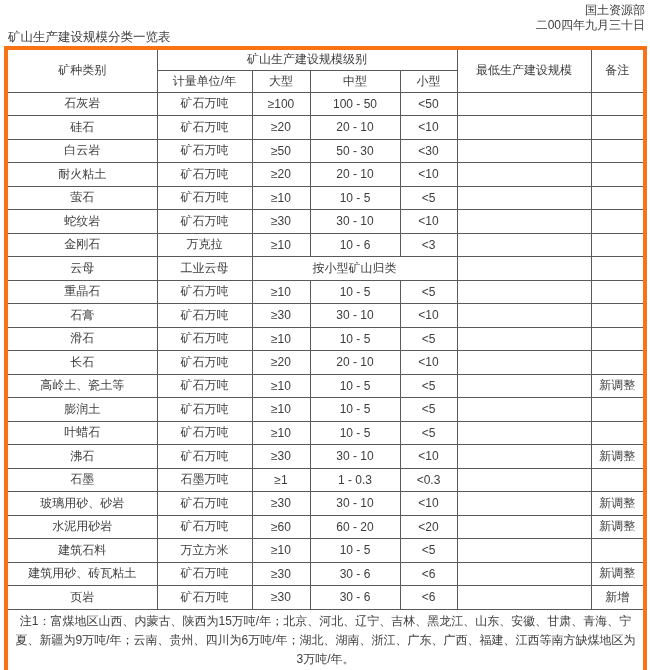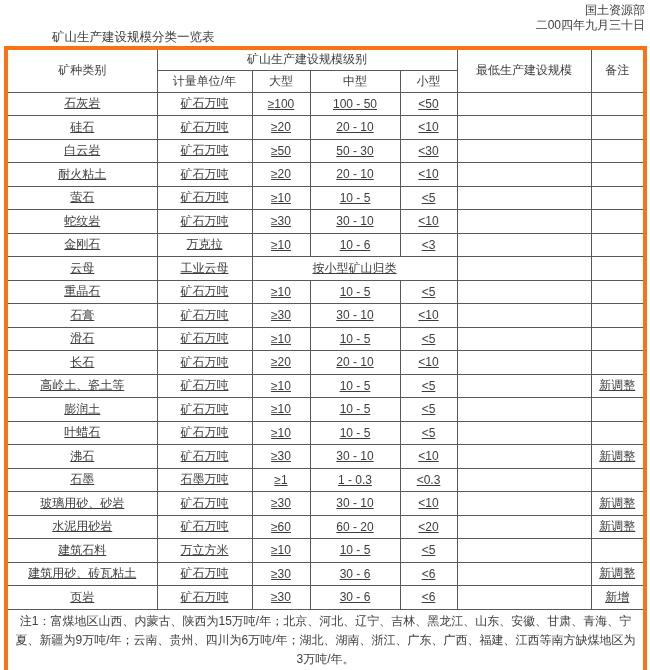--- a/index.html
+++ b/index.html
@@ -23,21 +23,20 @@
     text-align: right;
     font-size: 12px;
     line-height: 15px;
   }
   .doc-title {
     position: absolute;
     top: 30px;
     left: 8px;
     font-size: 12.5px;
     line-height: 15px;
-    margin-left: 44px;
   }
   table.scale-table {
     position: absolute;
     top: 46px;
     left: 4px;
     width: 641px;
     border-collapse: collapse;
     table-layout: fixed;
     border: 4px solid #f97316;
   }
@@ -45,21 +44,21 @@
     border: 1px solid #595959;
     font-weight: normal;
     font-size: 12px;
     text-align: center;
     vertical-align: middle;
     padding: 0 2px;
     overflow: hidden;
     white-space: nowrap;
   }
   .scale-table thead tr { height: 22px; }
-  .scale-table tbody tr { height: 23.5px; text-decoration: underline; }
+  .scale-table tbody tr { height: 23.5px; }
   .scale-table tr.note-row { height: 62px; }
   .scale-table td.note-cell {
     font-size: 12px;
     line-height: 19px;
     white-space: normal;
     padding: 2px 6px;
   }
   
   col.c-mineral { width: 151px; }
   col.c-unit    { width: 95px;  }

